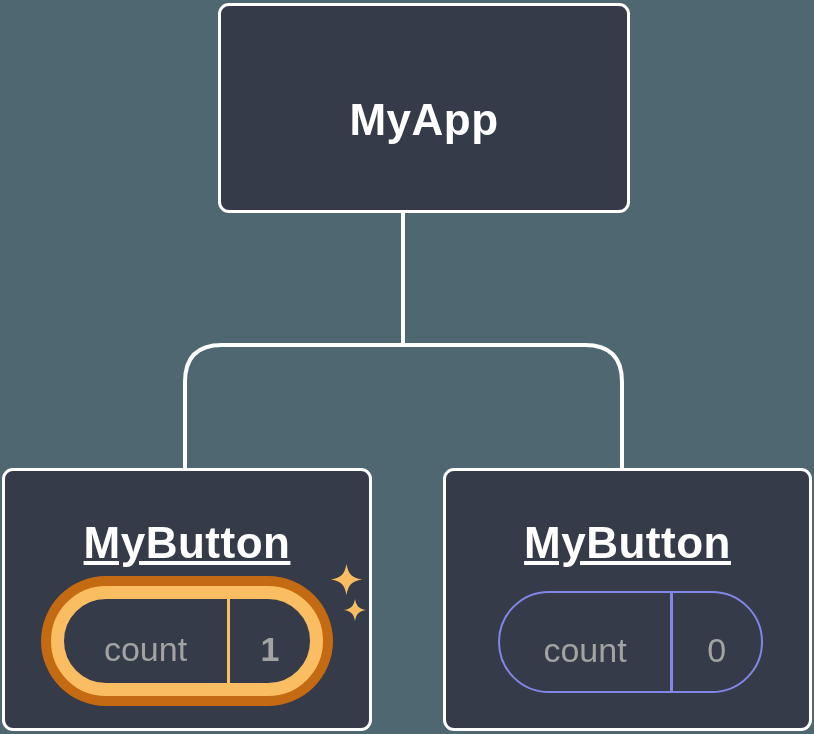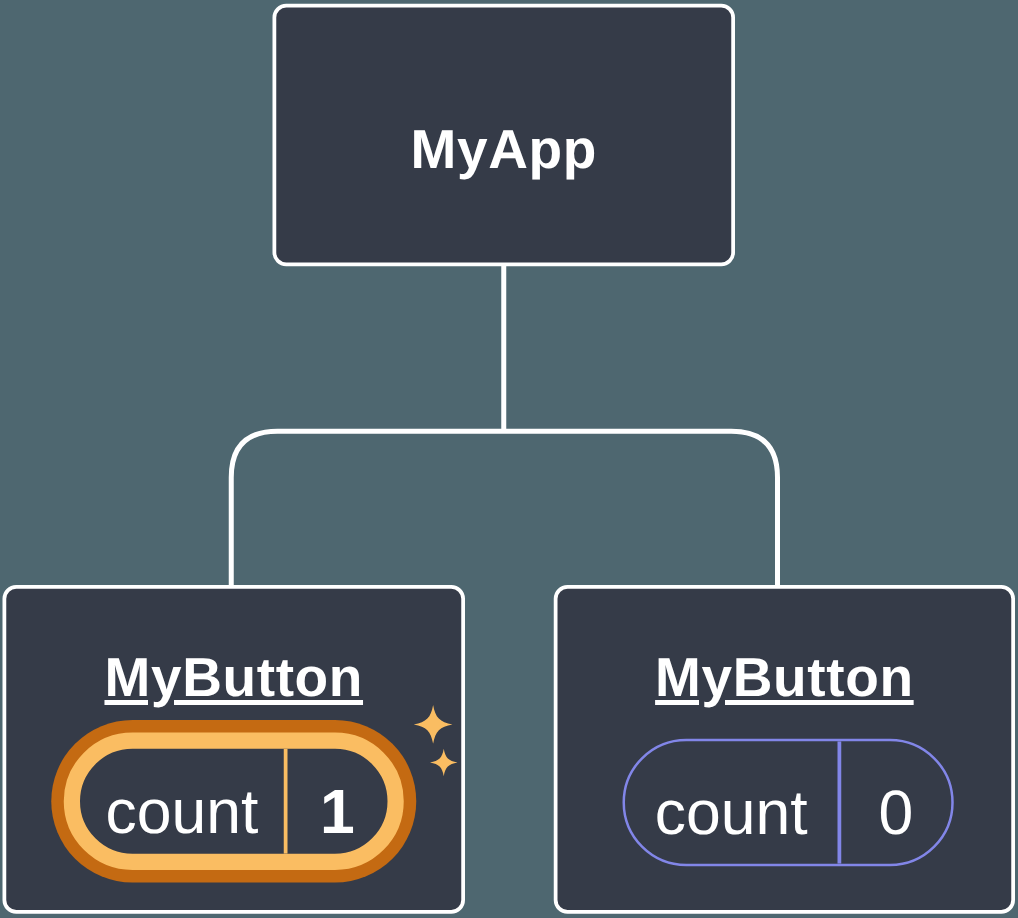--- a/index.html
+++ b/index.html
@@ -27,21 +27,21 @@
     position: absolute;
     background: #353B48;
     border: 3px solid #FFFFFF;
     border-radius: 11px;
     box-sizing: border-box;
     z-index: 2;
   }
   .node-root {
     left: 218px;
     top: 3px;
-    width: 370px;
+    width: 412px;
     height: 210px;
   }
   .node-child-left {
     left: 2px;
     top: 468px;
     width: 370px;
     height: 263px;
   }
   .node-child-right {
     left: 443px;
@@ -70,22 +70,22 @@
     box-sizing: border-box;
     border-radius: 999px;
     display: flex;
     align-items: stretch;
     overflow: hidden;
   }
   .cell {
     display: flex;
     align-items: center;
     justify-content: center;
-    color: #ffffff;
-    font-size: 50px;
+    color: #a3a3a3;
+    font-size: 34px;
     line-height: 1;
     margin-top: 16px;
   }
   .cell.value { font-weight: 400; }
 
   
   .pill-highlighted {
     left: 46px;
     top: 115px;
     width: 272px;

